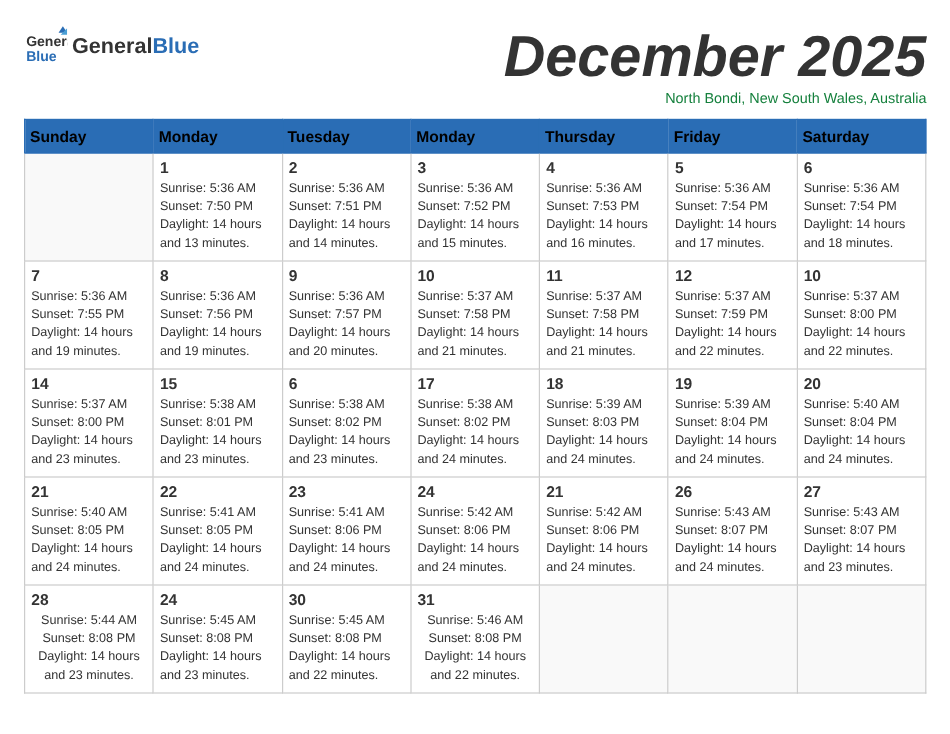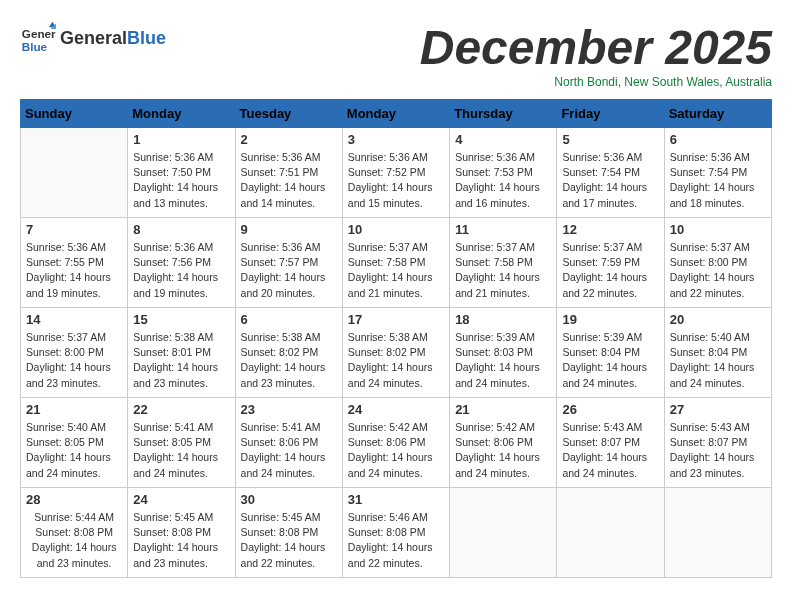--- a/index.html
+++ b/index.html
@@ -337,21 +337,21 @@
         </td>
         <td>
           <span class="day-number">30</span>
           <div class="cell-text" style="white-space: pre-line;">Sunrise: 5:45 AM
 Sunset: 8:08 PM
 Daylight: 14 hours
 and 22 minutes.</div>
         </td>
         <td>
           <span class="day-number">31</span>
-          <div class="cell-text" style="white-space: pre-line;">Sunrise: 5:46 AM
+          <div class="cell-text" style="white-space: pre-line; text-align: center;">Sunrise: 5:46 AM
 Sunset: 8:08 PM
 Daylight: 14 hours
 and 22 minutes.</div>
         </td>
         <td class="empty"></td>
         <td class="empty"></td>
         <td class="empty"></td>
       </tr>
     </tbody>
 </table>

